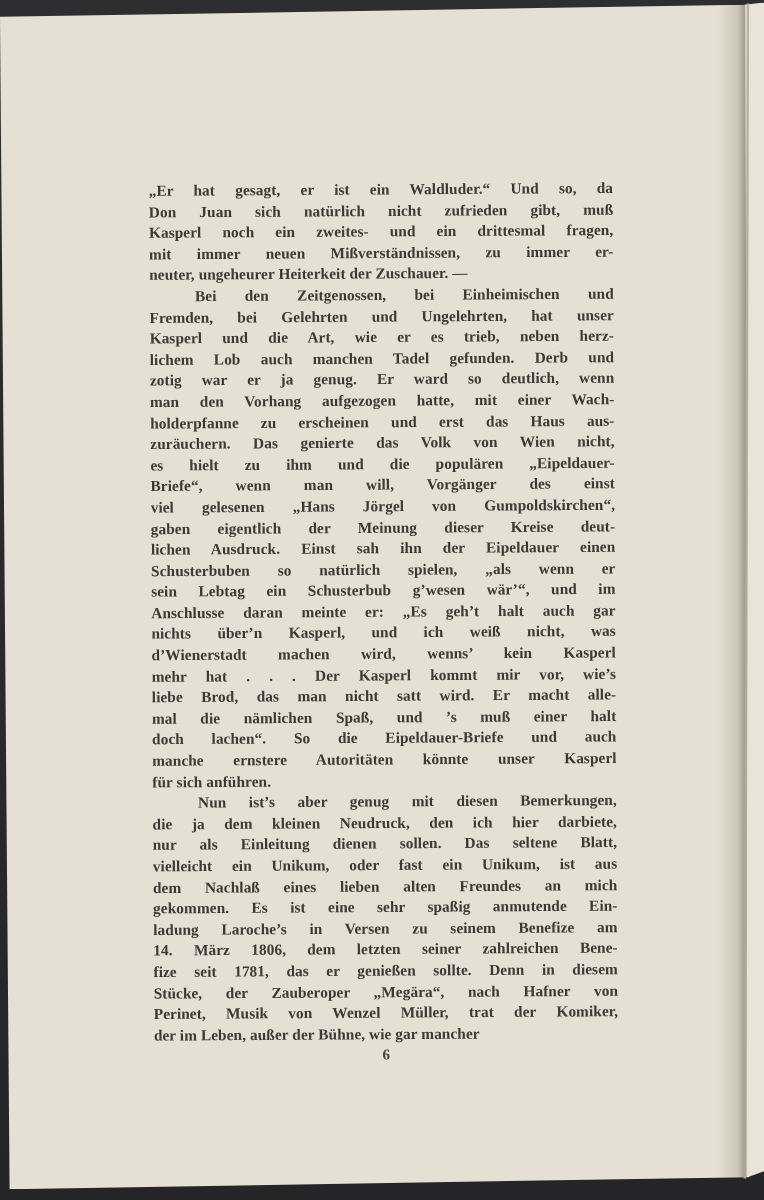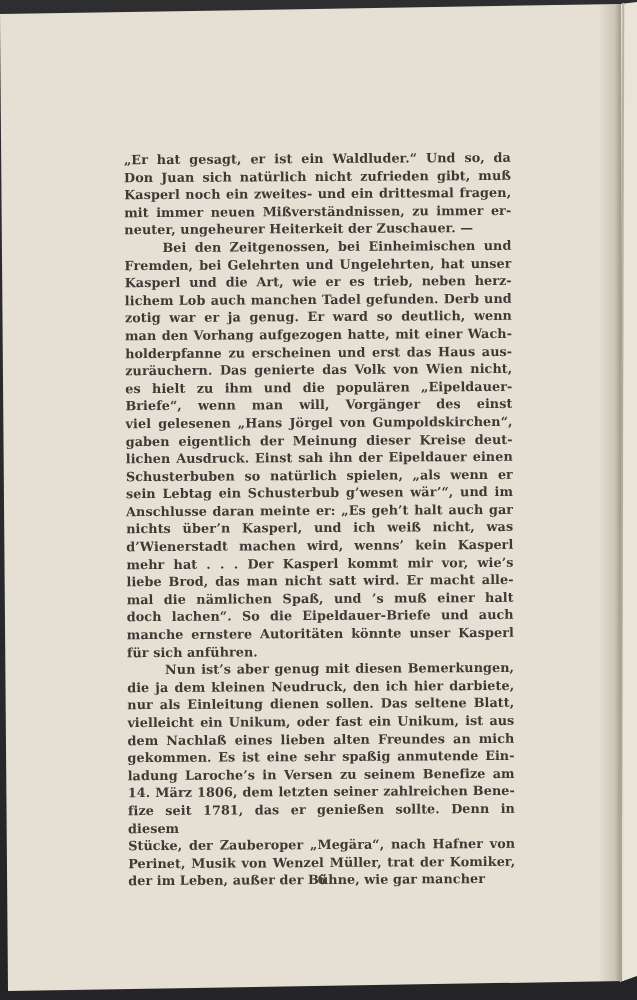--- a/index.html
+++ b/index.html
@@ -11,20 +11,21 @@
   .backdrop{position:absolute;inset:0;background:linear-gradient(180deg,#2e2d2f 0%,#2a292b 55%,#252427 100%);}
   
   .page-under{
     position:absolute;inset:0;background:#e9e4d7;
     clip-path:polygon(620px 4px,637px 2px,637px 976px,623px 981px);
   }
   
   .page{
     position:absolute;inset:0;background:#e5e0d3;
     clip-path:polygon(0px 14px,621px 4px,624px 981px,8px 991px);
+    font-family:Liberation Serif, serif;
   }
   .fold-shadow{
     position:absolute;left:598px;top:0;width:24px;height:990px;
     background:linear-gradient(to right,rgba(90,80,65,0) 0%,rgba(90,80,65,0.18) 70%,rgba(60,52,40,0.45) 100%);
   }
   .fold-line{
     position:absolute;left:621px;top:3px;width:2px;height:979px;
     background:linear-gradient(180deg,#b9b3a5,#aaa496);
     transform:rotate(0.15deg);
   }

